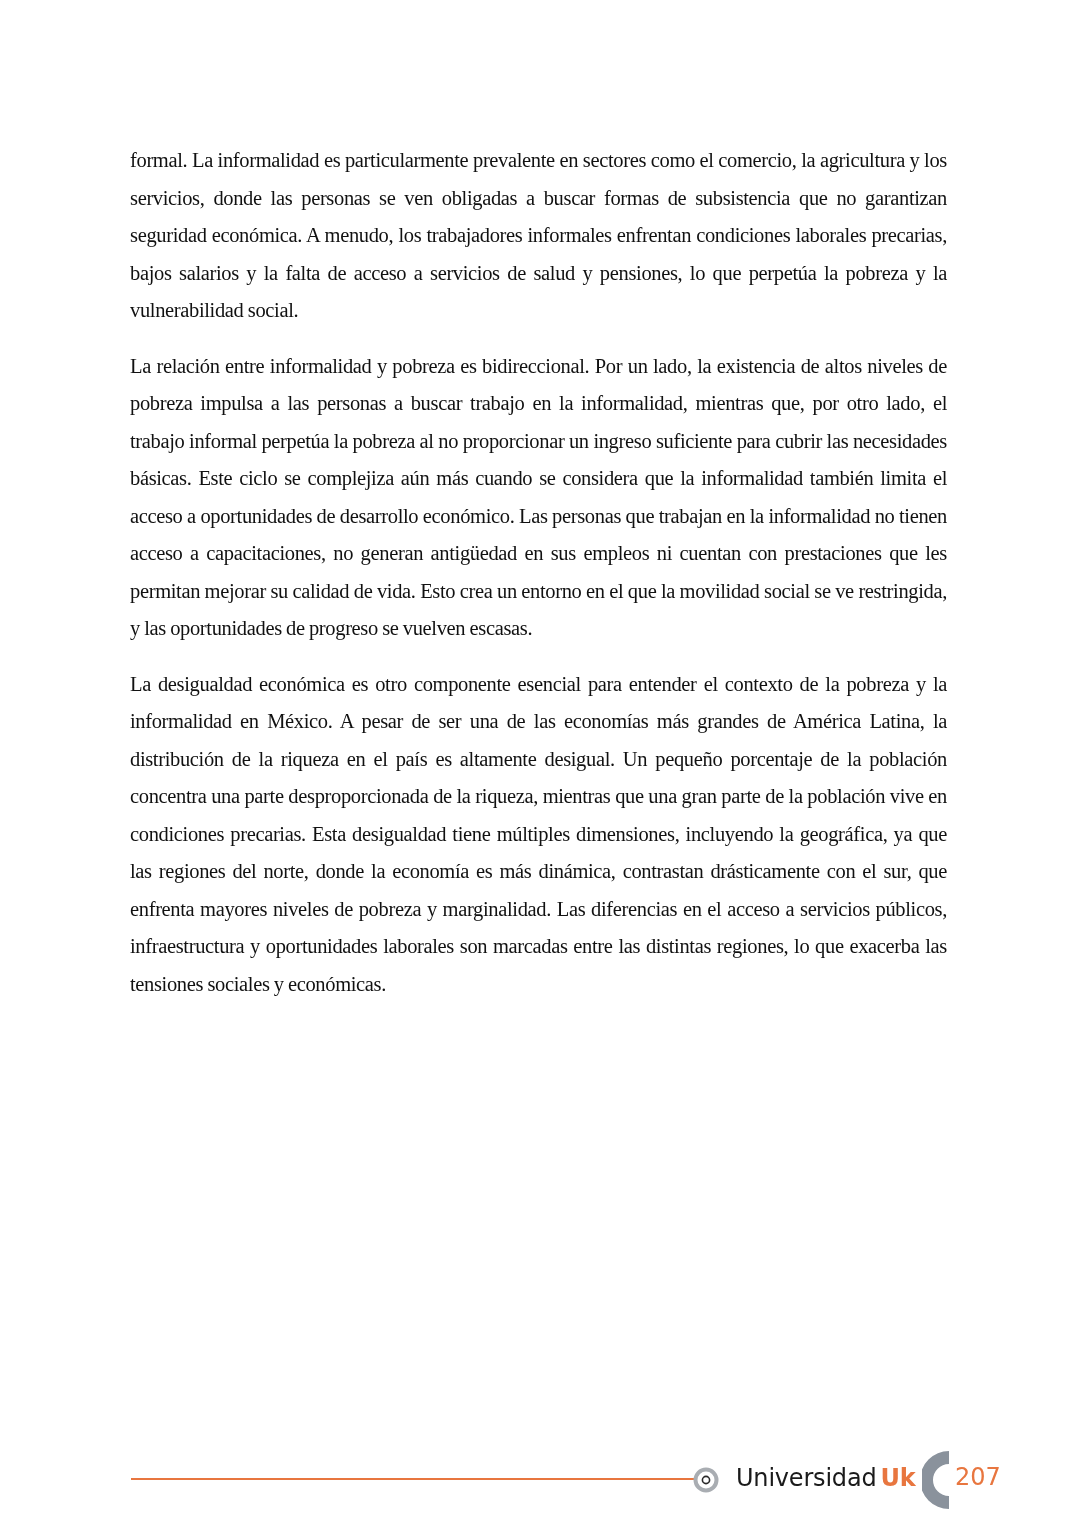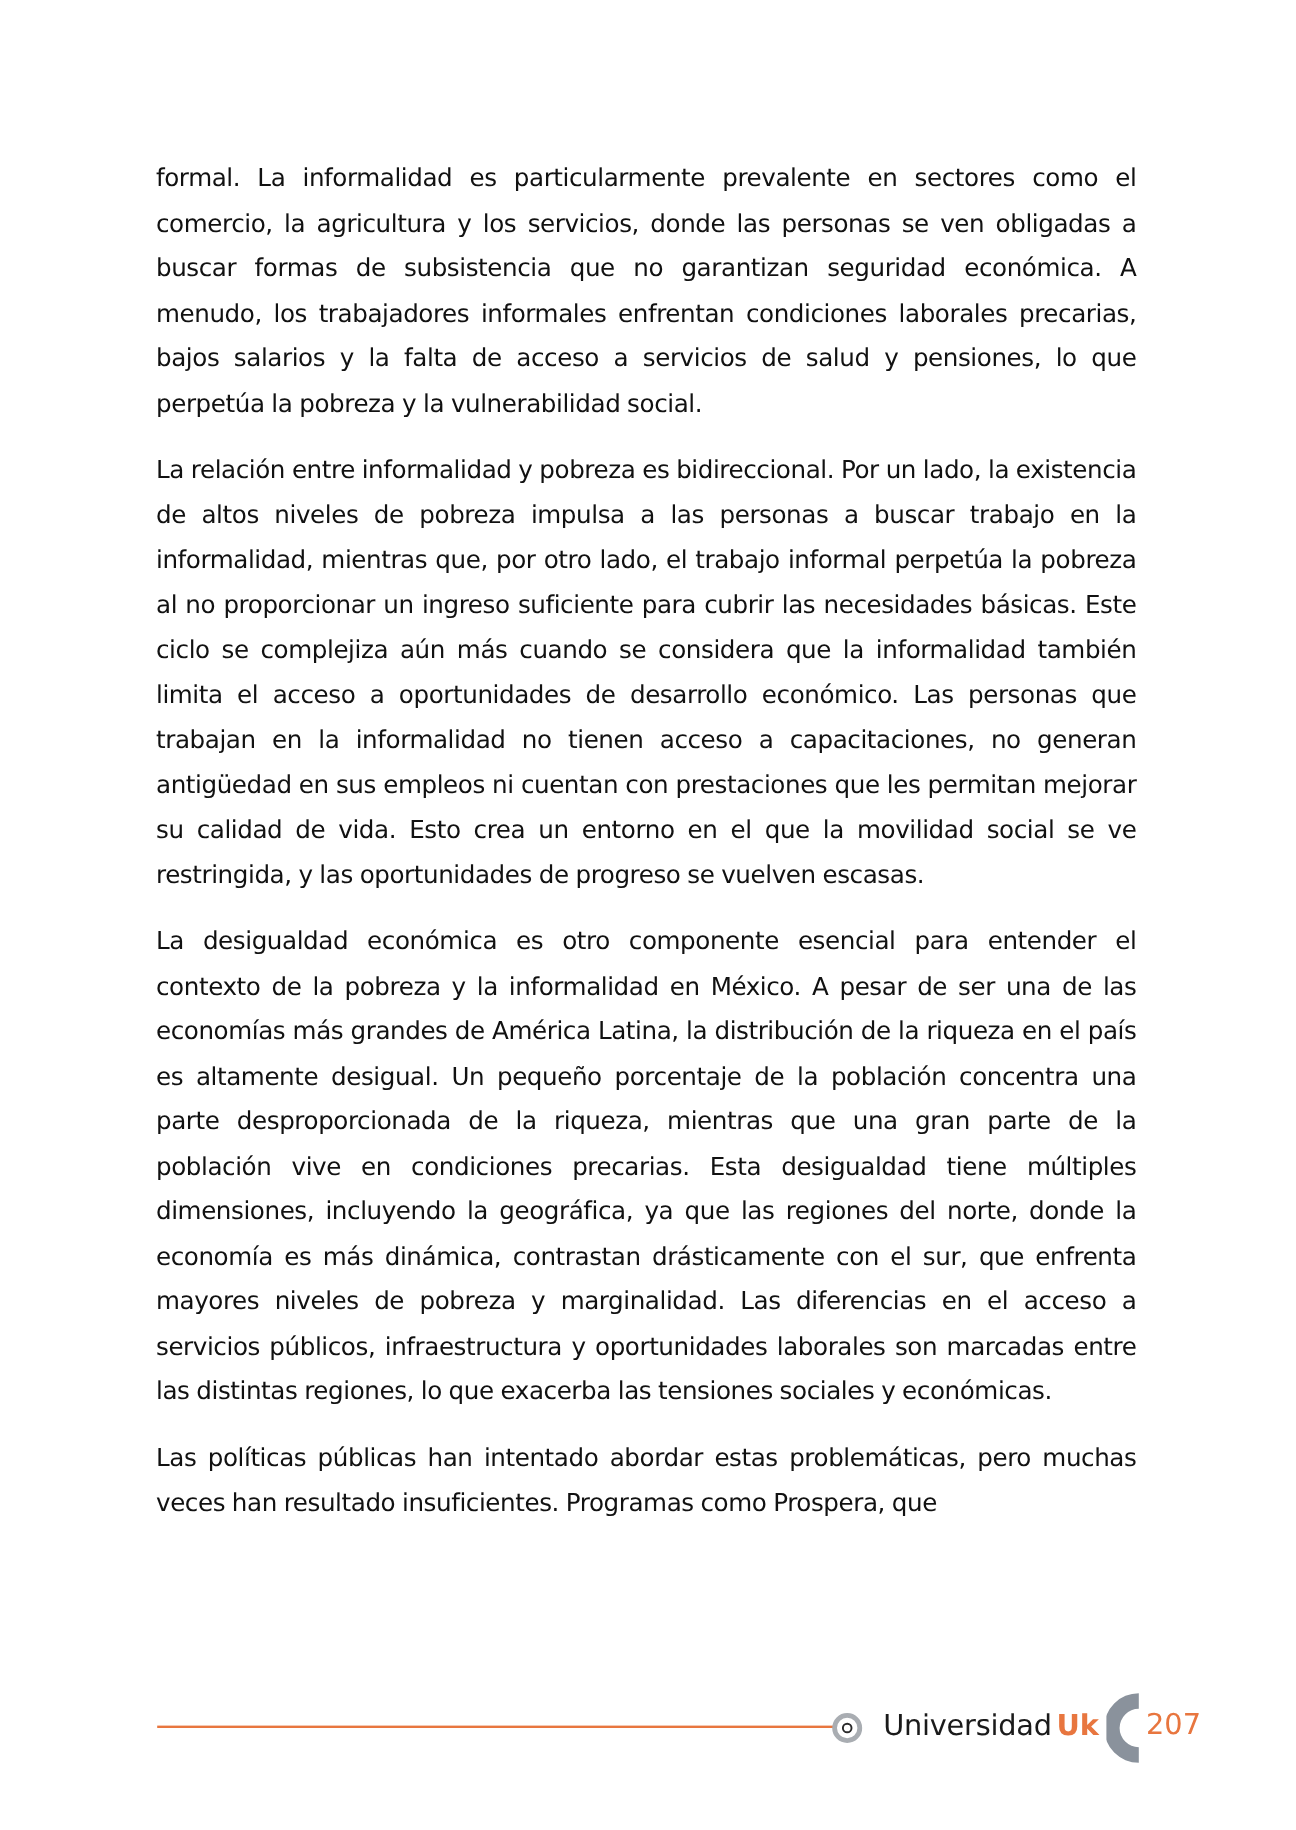--- a/index.html
+++ b/index.html
@@ -15,31 +15,32 @@
       font-family: "DejaVu Sans", sans-serif;
       color: #111111;
     }
     .content {
       position: absolute;
       left: 130px;
       top: 130px;
       width: 817px;
     }
     .para {
-      margin: 0 0 18px 0;
+      margin: 12px 0 18px 0;
       font-size: 20.5px;
       line-height: 37.5px;
       text-align: justify;
       letter-spacing: -0.35px;
       word-spacing: -0.5px;
+      font-family: Liberation Serif, serif;
     }
     .footer {
       position: absolute;
       left: 0;
-      top: 1400px;
+      top: 1440px;
       width: 1080px;
       height: 80px;
     }
     .footer-line {
       position: absolute;
       left: 131px;
       top: 38px;
       width: 565px;
       height: 2px;
       background: #e8763f;
@@ -85,21 +86,20 @@
       text-align: center;
     }
   </style>
 </head>
 <body>
 
 <main class="content">
   <p class="para">formal. La informalidad es particularmente prevalente en sectores como el comercio, la agricultura y los servicios, donde las personas se ven obligadas a buscar formas de subsistencia que no garantizan seguridad económica. A menudo, los trabajadores informales enfrentan condiciones laborales precarias, bajos salarios y la falta de acceso a servicios de salud y pensiones, lo que perpetúa la pobreza y la vulnerabilidad social.</p>
   <p class="para">La relación entre informalidad y pobreza es bidireccional. Por un lado, la existencia de altos niveles de pobreza impulsa a las personas a buscar trabajo en la informalidad, mientras que, por otro lado, el trabajo informal perpetúa la pobreza al no proporcionar un ingreso suficiente para cubrir las necesidades básicas. Este ciclo se complejiza aún más cuando se considera que la informalidad también limita el acceso a oportunidades de desarrollo económico. Las personas que trabajan en la informalidad no tienen acceso a capacitaciones, no generan antigüedad en sus empleos ni cuentan con prestaciones que les permitan mejorar su calidad de vida. Esto crea un entorno en el que la movilidad social se ve restringida, y las oportunidades de progreso se vuelven escasas.</p>
   <p class="para">La desigualdad económica es otro componente esencial para entender el contexto de la pobreza y la informalidad en México. A pesar de ser una de las economías más grandes de América Latina, la distribución de la riqueza en el país es altamente desigual. Un pequeño porcentaje de la población concentra una parte desproporcionada de la riqueza, mientras que una gran parte de la población vive en condiciones precarias. Esta desigualdad tiene múltiples dimensiones, incluyendo la geográfica, ya que las regiones del norte, donde la economía es más dinámica, contrastan drásticamente con el sur, que enfrenta mayores niveles de pobreza y marginalidad. Las diferencias en el acceso a servicios públicos, infraestructura y oportunidades laborales son marcadas entre las distintas regiones, lo que exacerba las tensiones sociales y económicas.</p>
-  <p class="para">Las políticas públicas han intentado abordar estas problemáticas, pero muchas veces han resultado insuficientes. Programas como Prospera, que</p>
 </main>
 
 <footer class="footer">
   <div class="footer-line"></div>
 
   <span class="footer-ring">
     <svg width="26" height="26" viewBox="0 0 26 26">
       <circle cx="13" cy="13" r="10.5" fill="none" stroke="#a9adb2" stroke-width="4"></circle>
       <circle cx="13" cy="13" r="3.6" fill="none" stroke="#2a2a2a" stroke-width="1.6"></circle>
     </svg>

